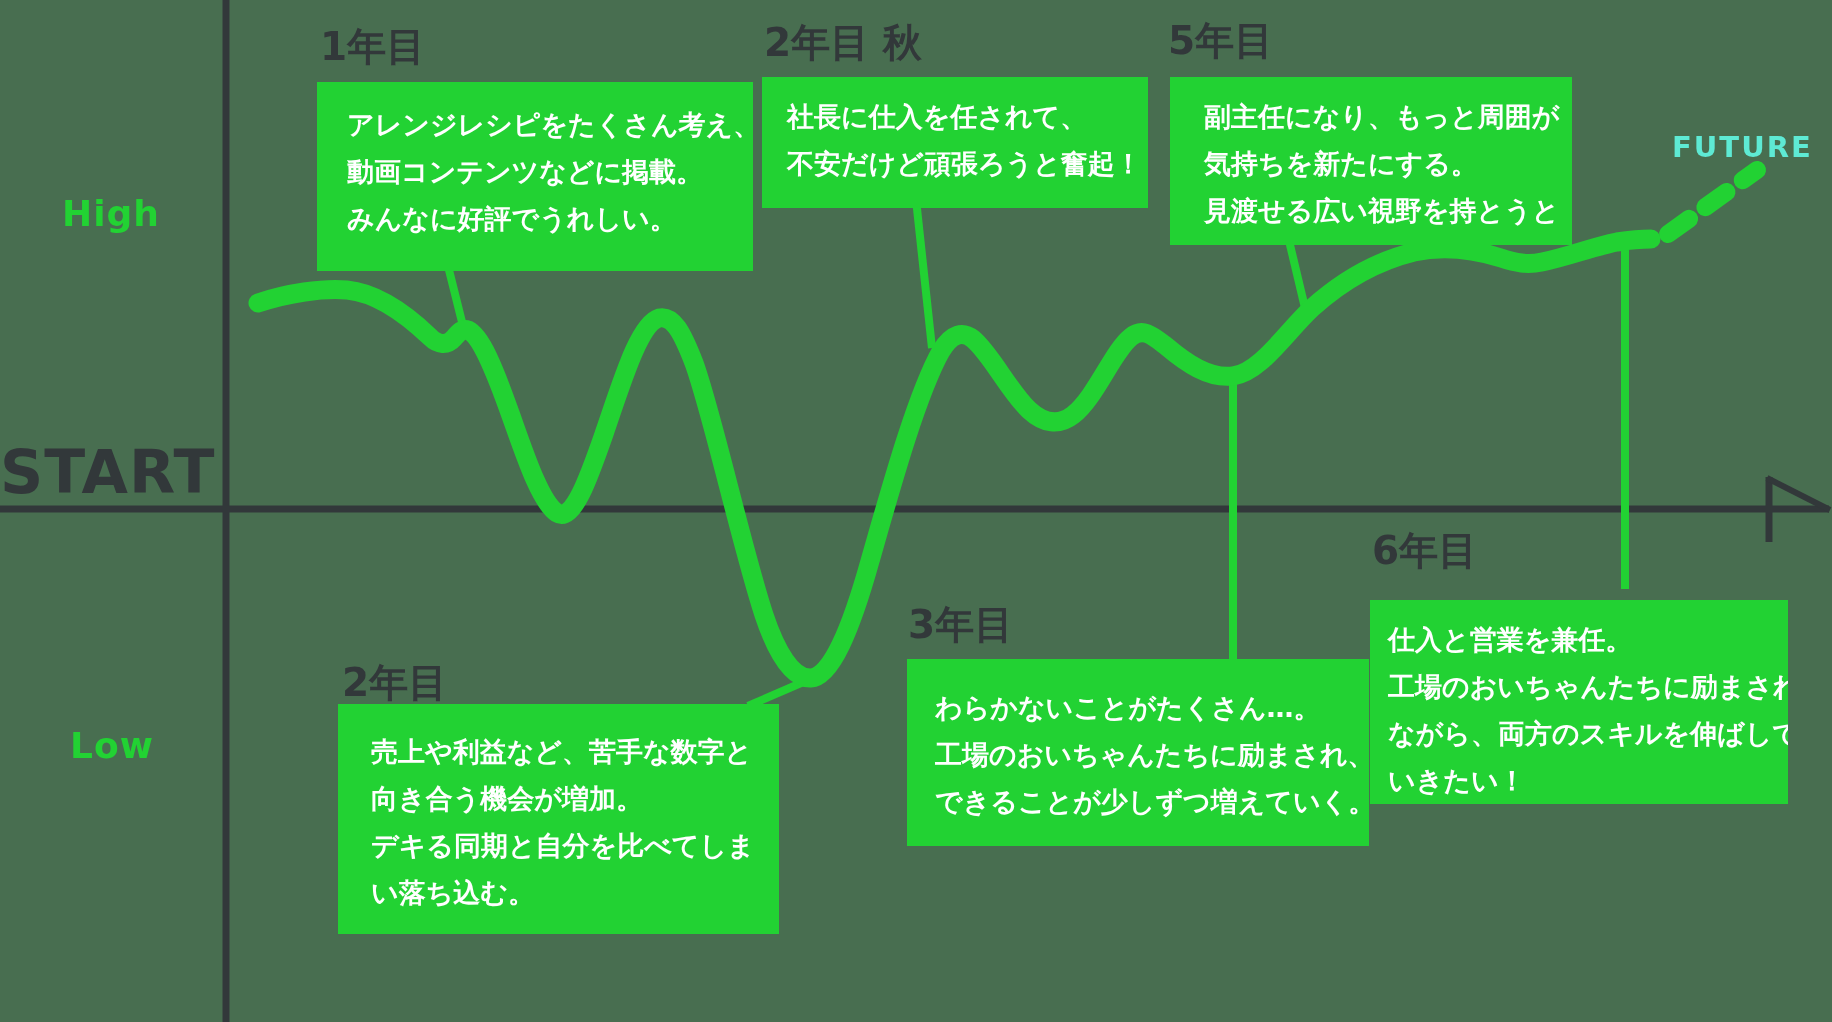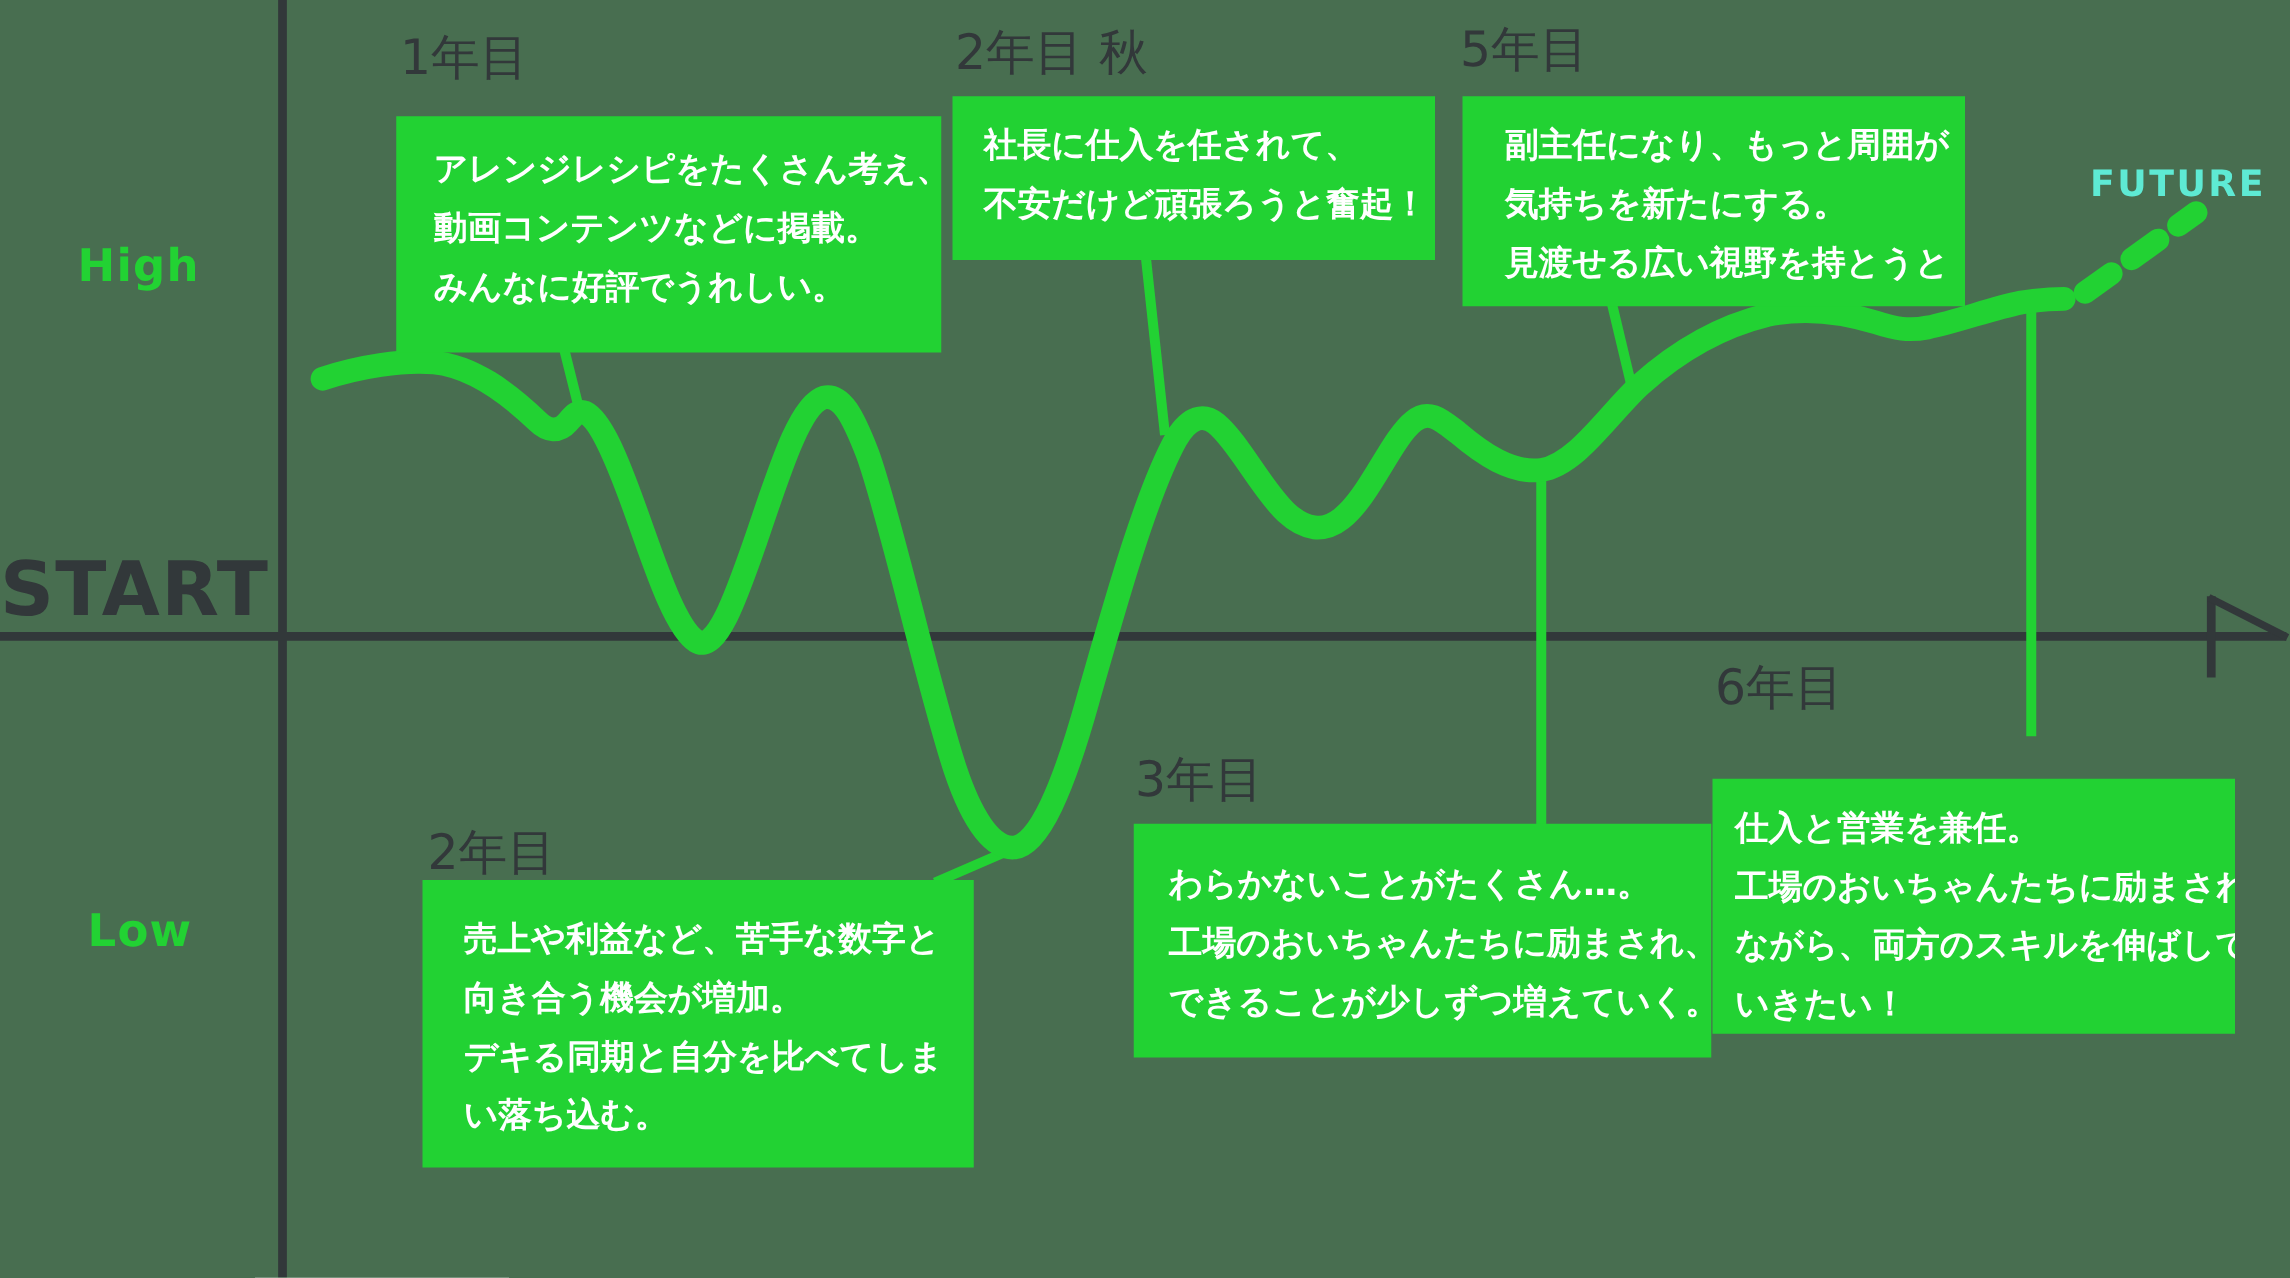--- a/index.html
+++ b/index.html
@@ -33,21 +33,21 @@
     color: #5eead4;
     font-size: 29px;
     font-weight: bold;
     line-height: 1;
     letter-spacing: 2px;
   }
   .callout-title {
     position: absolute;
     color: #32383a;
     font-size: 39px;
-    font-weight: normal;
+    font-weight: bold;
     line-height: 1.1;
     white-space: nowrap;
   }
   .callout-box {
     position: absolute;
     background: #22d233;
     color: #ffffff;
     font-size: 27px;
     font-weight: 600;
     line-height: 47px;
@@ -107,21 +107,21 @@
 
     <path d="M 1668 234 L 1757 170" fill="none" stroke="#22d233" stroke-width="18" stroke-linecap="round" stroke-dasharray="26 20"></path>
   </svg>
 
   <div class="axis-label-green" style="left:62px; top:196px;">High</div>
   <div class="axis-label-green" style="left:70px; top:728px;">Low</div>
   <div class="axis-label-dark" style="left:0px; top:442px;">START</div>
   <div class="future-label" style="left:1672px; top:133px;">FUTURE</div>
 
   <div class="callout-title" style="left:320px; top:26px;">1年目</div>
-  <div class="callout-box" style="left:317px; top:93px; width:406px; height:170px; padding:19px 0 0 30px;">
+  <div class="callout-box" style="left:317px; top:82px; width:406px; height:170px; padding:19px 0 0 30px;">
     <span class="tline">アレンジレシピをたくさん考え、</span>
     <span class="tline">動画コンテンツなどに掲載。</span>
     <span class="tline">みんなに好評でうれしい。</span>
   </div>
 
   <div class="callout-title" style="left:764px; top:22px;">2年目 秋</div>
   <div class="callout-box" style="left:762px; top:77px; width:361px; height:115px; padding:16px 0 0 25px;">
     <span class="tline">社長に仕入を任されて、</span>
     <span class="tline">不安だけど頑張ろうと奮起！</span>
   </div>
@@ -142,20 +142,20 @@
   </div>
 
   <div class="callout-title" style="left:908px; top:604px;">3年目</div>
   <div class="callout-box" style="left:907px; top:659px; width:434px; height:162px; padding:25px 0 0 28px;">
     <span class="tline">わらかないことがたくさん…。</span>
     <span class="tline">工場のおいちゃんたちに励まされ、</span>
     <span class="tline">できることが少しずつ増えていく。</span>
   </div>
 
   <div class="callout-title" style="left:1372px; top:530px;">6年目</div>
-  <div class="callout-box" style="left:1370px; top:623px; width:400px; height:188px; padding:16px 0 0 18px;">
+  <div class="callout-box" style="left:1370px; top:600px; width:400px; height:188px; padding:16px 0 0 18px;">
     <span class="tline">仕入と営業を兼任。</span>
     <span class="tline">工場のおいちゃんたちに励まされ</span>
     <span class="tline">ながら、両方のスキルを伸ばして</span>
     <span class="tline">いきたい！</span>
   </div>
 
 </div>
 
 </body></html>

